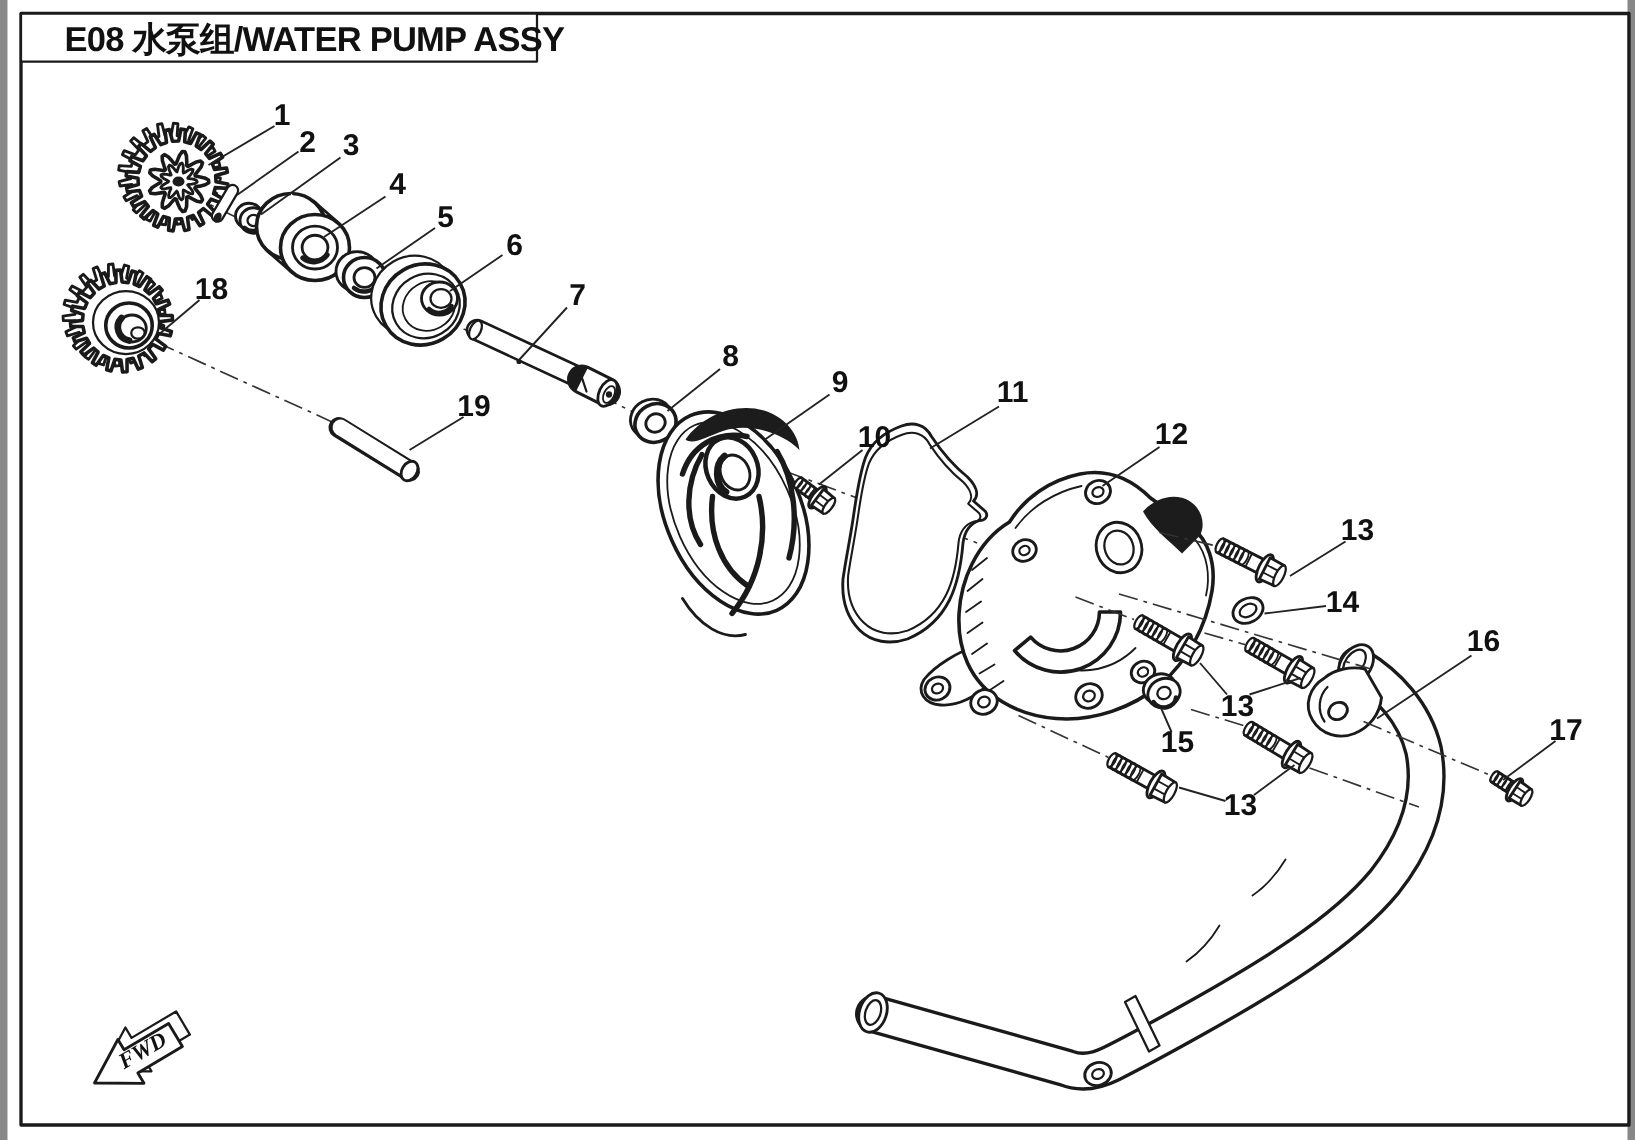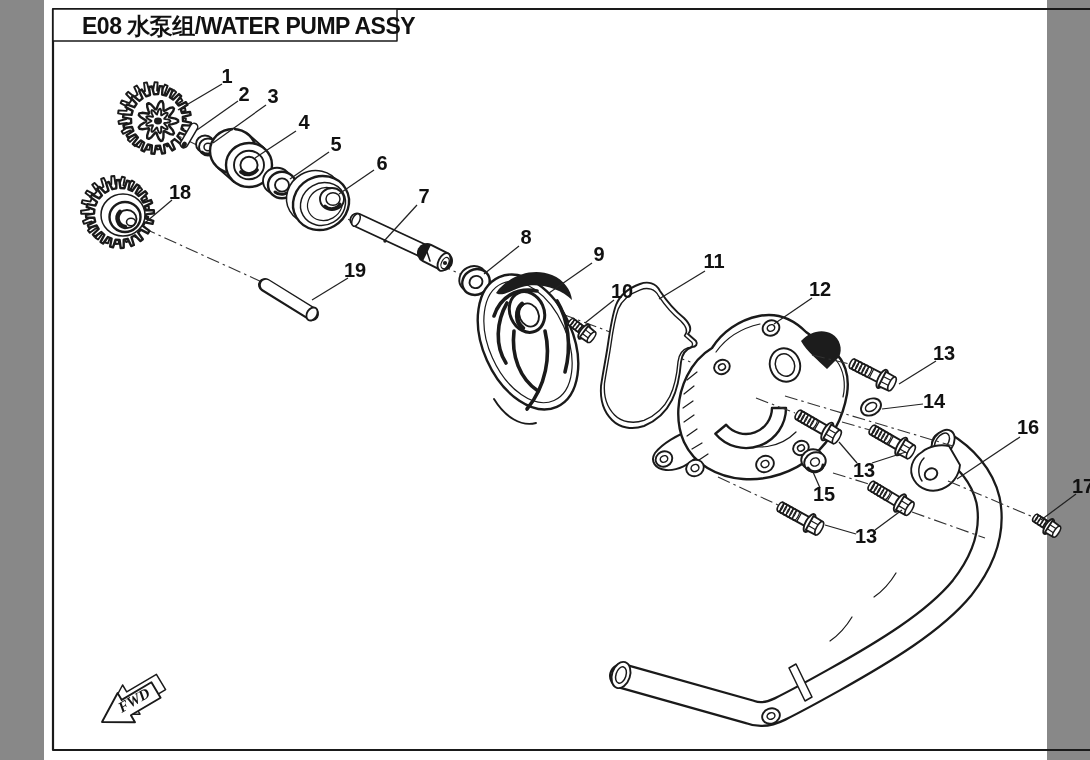--- a/index.html
+++ b/index.html
@@ -1,16 +1,16 @@
 <!DOCTYPE html>
 <html><head>
 <meta charset="utf-8">
 <style>
   html,body{margin:0;padding:0;background:#888;}
-  #page{position:relative;width:1003px;height:760px;background:#fff;margin:0 auto;
+  #page{position:relative;width:1080px;height:760px;background:#fff;margin:0 auto;
         font-family:"Liberation Sans",sans-serif;}
   svg{position:absolute;left:0;top:0;}
   .ln{stroke:#1a1a1a;fill:none;stroke-linecap:round;stroke-linejoin:round;}
   .wf{fill:#ffffff;}
   .dk{fill:#1c1c1c;stroke:none;}
   .s1{stroke-width:1.2;} .s15{stroke-width:1.5;} .s2{stroke-width:1.9;}
   .s25{stroke-width:2.4;} .s3{stroke-width:3;} .s35{stroke-width:3.6;} .s45{stroke-width:4.5;}
   .leader{stroke:#222;stroke-width:1.25;fill:none;}
   .cline{stroke:#333;stroke-width:1.1;fill:none;stroke-dasharray:13 4 2.5 4;}
   .callout{font:bold 20px "Liberation Sans",sans-serif;fill:#111;}

